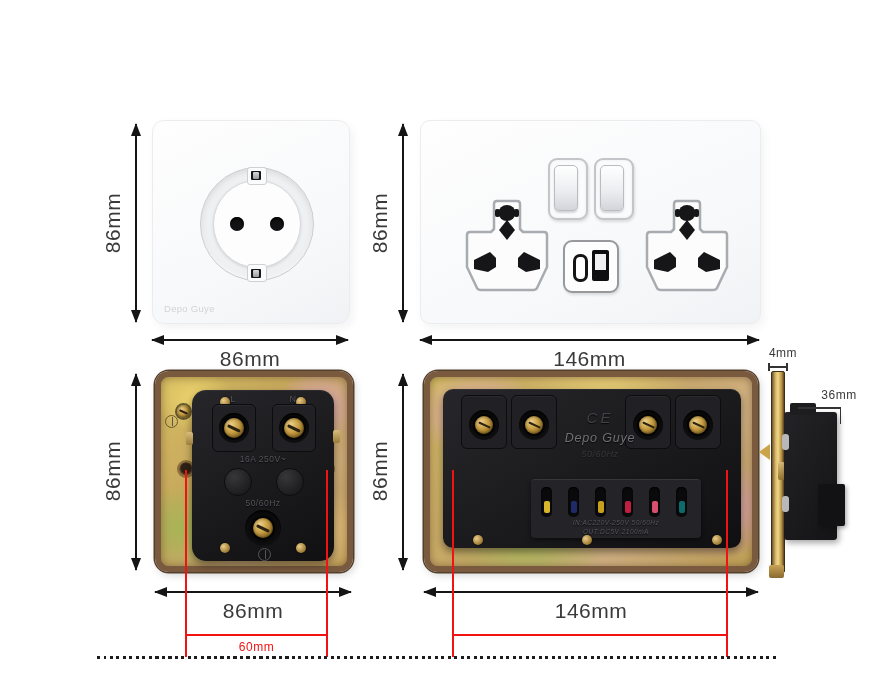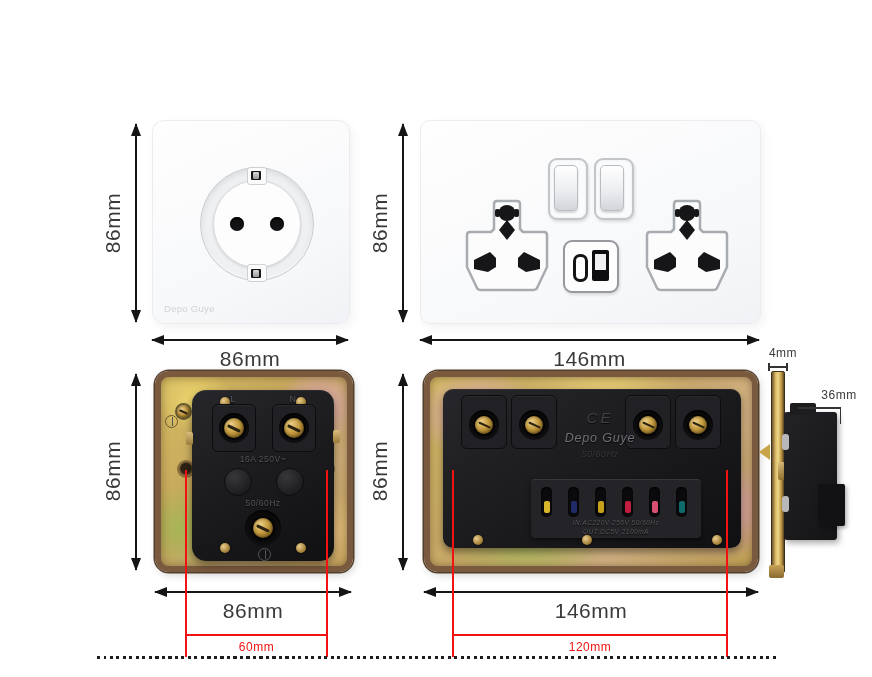--- a/index.html
+++ b/index.html
@@ -271,21 +271,20 @@
     <div class="rivet" style="left:269px;top:146px;"></div>
     <div class="rivet" style="left:30px;top:146px;"></div>
   </div>
 
   <div class="ah" style="left:424px;top:591px;width:334px;"></div>
   <div class="dim" style="left:424px;top:600px;width:334px;">146mm</div>
 
   <div class="rl" style="left:452px;top:470px;width:2px;height:187px;"></div>
   <div class="rl" style="left:726px;top:470px;width:2px;height:187px;"></div>
   <div class="rl" style="left:452px;top:634px;width:276px;height:2px;"></div>
-  <div class="dim small red" style="left:452px;top:636px;width:276px;">120mm</div>
 
   <div class="bracket" style="left:768px;top:363px;width:16px;height:8px;"></div>
   <div class="goldstrip" style="left:771px;top:371px;height:200px;"></div>
   <div class="clip-tri" style="left:759px;top:444px;"></div>
   <div class="abs" style="left:778px;top:462px;width:7px;height:18px;background:linear-gradient(#d8bd7c,#96742f);border-radius:2px;"></div>
 
   <div class="sidemech" style="left:784px;top:412px;width:53px;height:128px;">
     <div class="abs" style="left:6px;top:-9px;width:26px;height:12px;background:#1d1d20;border-radius:2px;"></div>
     <div class="abs" style="left:34px;top:72px;width:27px;height:42px;background:#121214;border-radius:2px;box-shadow:2px 2px 4px rgba(0,0,0,.3);"></div>
     <div class="abs" style="left:-2px;top:22px;width:7px;height:16px;background:#b8b8ba;border-radius:3px;"></div>

